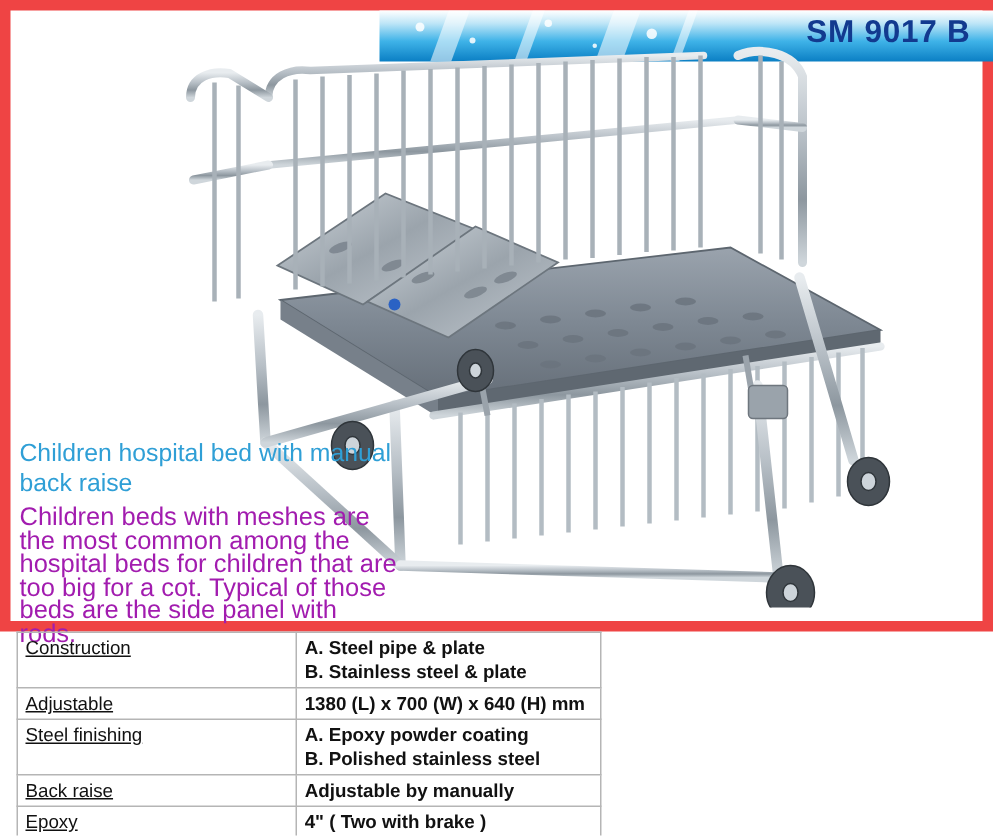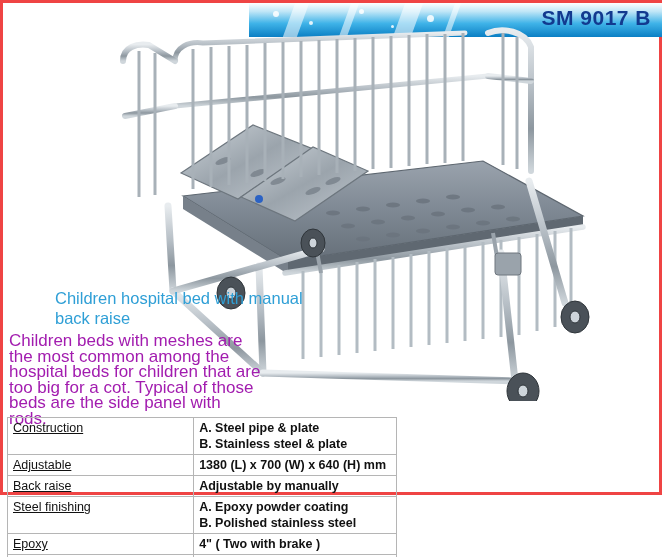--- a/index.html
+++ b/index.html
@@ -11,22 +11,22 @@
     height: 557px;
     background: #ffffff;
     font-family: "Liberation Sans", sans-serif;
     overflow: hidden;
     position: relative;
   }
 
   .page {
     position: relative;
     width: 662px;
-    height: 495px;
-    border: 3px solid #ef4444;
+    height: 421px;
+    border: 7px solid #ef4444;
     box-sizing: border-box;
     background: #ffffff;
   }
 
   
   .header-band {
     position: absolute;
     top: 0;
     left: 246px;
     width: 415px;
@@ -77,21 +77,20 @@
   
   .headline {
     position: absolute;
     left: 6px;
     top: 285px;
     width: 252px;
     font-size: 16.5px;
     line-height: 20px;
     color: #2f9fd6;
     font-family: "Liberation Sans", sans-serif;
-    margin-left: 46px;
   }
   .desc {
     position: absolute;
     left: 6px;
     top: 330px;
     width: 252px;
     font-size: 17px;
     line-height: 15.5px;
     color: #a21caf;
   }
@@ -315,33 +314,33 @@
           <span class="sub">B. Stainless steel &amp; plate</span>
         </td>
       </tr>
       <tr>
         <td class="label">Adjustable</td>
         <td class="value">
           <span class="sub">1380 (L) x 700 (W) x 640 (H) mm</span>
         </td>
       </tr>
       <tr>
-        <td class="label">Back raise</td>
-        <td class="value">
-          <span class="sub">Adjustable by manually</span>
-        </td>
-      </tr>
-      <tr>
         <td class="label">Steel finishing</td>
         <td class="value">
           <span class="sub">A. Epoxy powder coating</span>
           <span class="sub">B. Polished stainless steel</span>
         </td>
       </tr>
       <tr>
+        <td class="label">Back raise</td>
+        <td class="value">
+          <span class="sub">Adjustable by manually</span>
+        </td>
+      </tr>
+      <tr>
         <td class="label">Epoxy</td>
         <td class="value">
           <span class="sub">4" ( Two with brake )</span>
         </td>
       </tr>
       <tr>
         <td class="label">Safety side guard</td>
         <td class="value">
           <span class="sub">Sliding type</span>
         </td>

